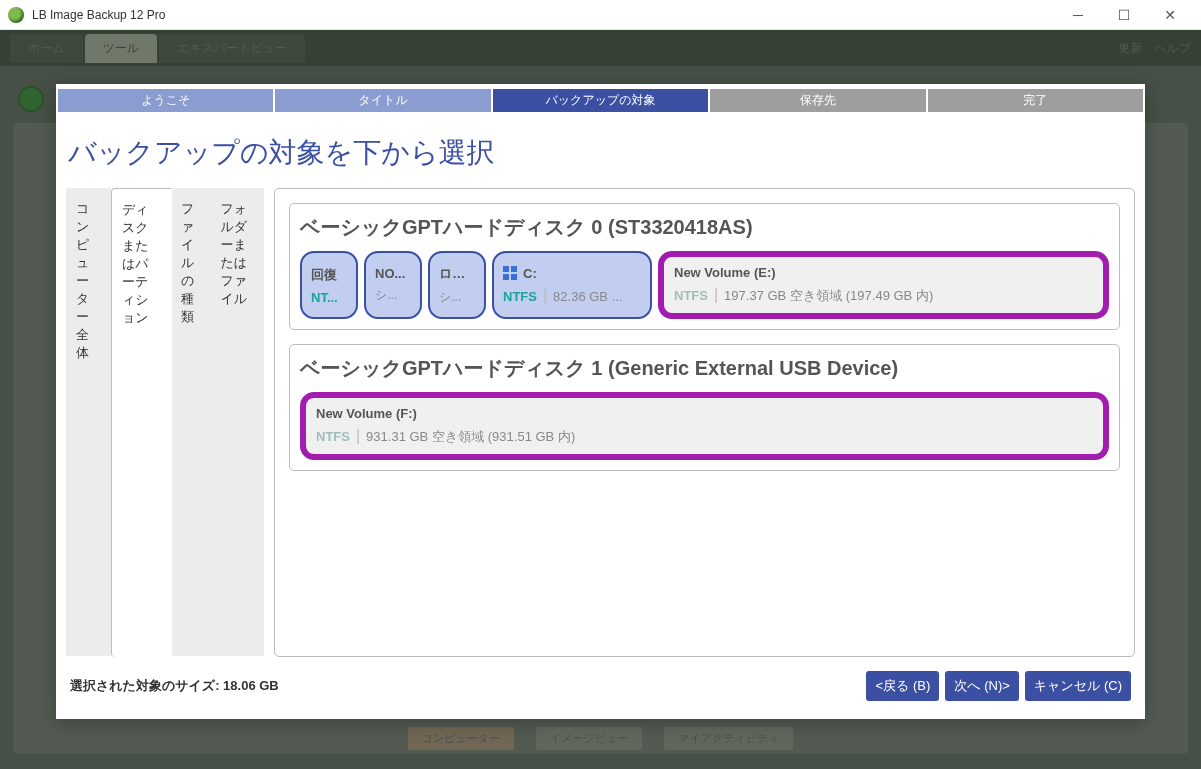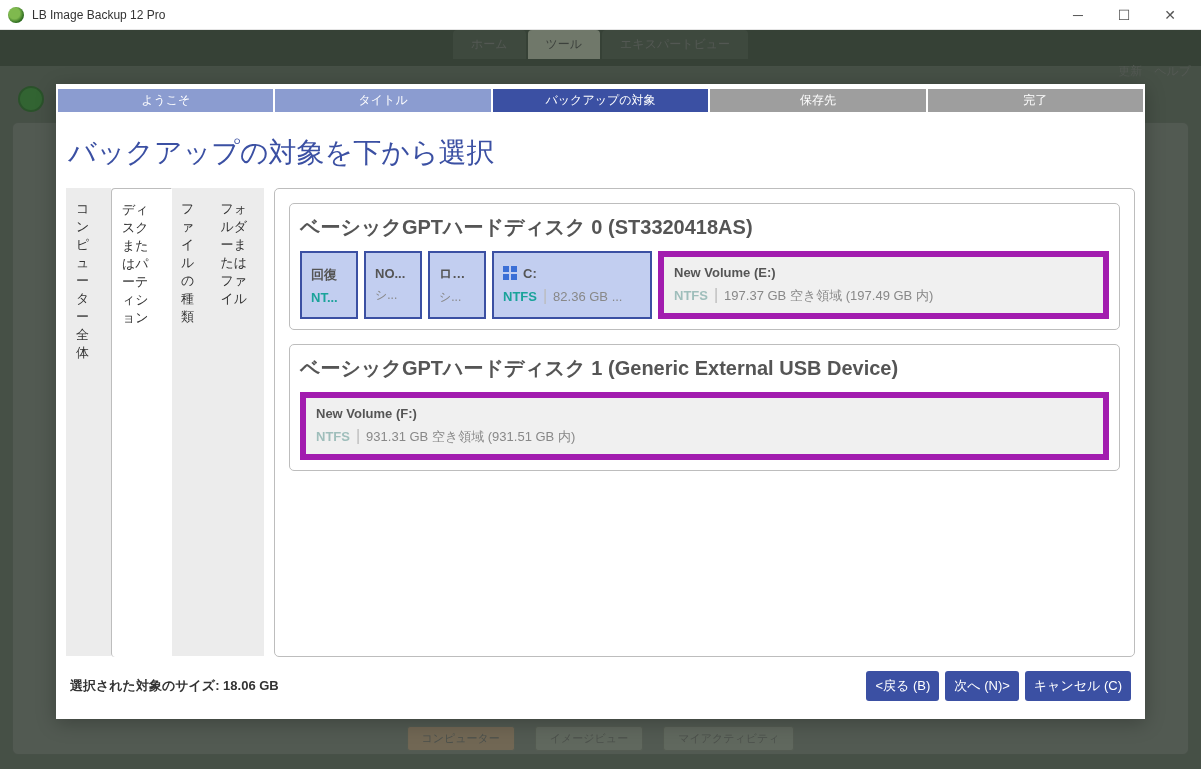--- a/index.html
+++ b/index.html
@@ -8,21 +8,21 @@
     
     .titlebar { height: 30px; display: flex; align-items: center; padding: 0 8px; background: #fff; border-bottom: 1px solid #e5e5e5; }
     .titlebar-icon { width: 16px; height: 16px; border-radius: 50%; background: radial-gradient(circle at 40% 40%, #7fb94e 40%, #2d6b1f 70%); margin-right: 8px; }
     .titlebar-title { font-size: 12px; color: #333; }
     .titlebar-controls { margin-left: auto; display: flex; }
     .titlebar-btn { width: 46px; height: 30px; display: flex; align-items: center; justify-content: center; font-size: 14px; color: #555; cursor: pointer; }
 
     
     .app-bg { position: absolute; top: 30px; left: 0; right: 0; bottom: 0; background: #6a756a; }
     .app-bg-overlay { position: absolute; inset: 0; background: rgba(40,50,40,0.55); }
-    .bg-toolbar { height: 36px; background: #475547; display: flex; align-items: center; padding: 0 10px; gap: 4px; flex-direction: column; }
+    .bg-toolbar { height: 36px; background: #475547; display: flex; align-items: center; padding: 0 10px; gap: 4px; }
     .bg-tabs { display: flex; gap: 2px; }
     .bg-tab { padding: 6px 18px; font-size: 12px; color: #888; background: #5a665a; border-radius: 4px 4px 0 0;}
     .bg-tab.active { background: #c8ceba; color: #555; }
     .bg-right { margin-left: auto; display: flex; gap: 12px; font-size: 12px; color: #888; }
     .bg-green { position: absolute; left: 18px; top: 56px; width: 26px; height: 26px; border-radius: 50%; background: #3fa23f; border: 2px solid #2d7a2d;}
     .bg-panel { position: absolute; left: 12px; right: 12px; top: 92px; bottom: 14px; background: #868d86; border-radius: 6px; border: 1px solid #6d756d;}
     .bg-bottom-tabs { position: absolute; bottom: 18px; left: 50%; transform: translateX(-50%); display: flex; gap: 20px;}
     .bg-bottom-tab { padding: 4px 14px; font-size: 11px; color: #777; background: #a5ab9f; border: 1px solid #8a8f85; border-radius: 3px;}
     .bg-bottom-tab.first { background: #c9a88b;}
 
@@ -46,21 +46,21 @@
     .sidebar-item { padding: 12px 10px; font-size: 13px; color: #333; background: #ececec; border-bottom: 1px solid #fff; cursor: pointer; }
     .sidebar-item.active { background: #fff; border: 1px solid #bdbdbd; border-top-width: 1px; border-right-color: #fff; border-radius: 4px 0 0 4px; border-bottom: none; position: relative; z-index: 2; margin-right: -1px;}
 
     
     .main { flex: 1; border: 1px solid #bdbdbd; border-radius: 5px; padding: 14px; overflow: auto; background: #fff; display: flex; flex-direction: column; gap: 14px;}
 
     .disk-group { border: 1px solid #bdbdbd; border-radius: 5px; padding: 10px; }
     .disk-title { font-size: 20px; font-weight: 600; color: #555; margin-bottom: 10px; }
 
     .partitions { display: flex; gap: 6px; }
-    .part { border: 1px solid #9aa8d6; border-radius: 0; padding: 8px 10px; display: flex; flex-direction: column; justify-content: center; min-height: 66px; cursor: pointer; overflow: hidden; }
+    .part { border: 1px solid #9aa8d6; border-radius: 14px; padding: 8px 10px; display: flex; flex-direction: column; justify-content: center; min-height: 66px; cursor: pointer; overflow: hidden; }
     .part.selected { background: #c2cef0; border: 2px solid #3b50a3; padding: 7px 9px;}
     .part.small { width: 58px; }
     .part.c { width: 160px; }
     .part.unselected { background: #f0f0f0; border: 6px solid #a21caf; flex: 1;}
 
     .part-label { font-size: 13px; color: #555; font-weight: 600; white-space: nowrap; overflow: hidden; text-overflow: ellipsis;}
     .part-sub { font-size: 12px; color: #888; margin-top: 6px; white-space: nowrap; overflow: hidden; text-overflow: ellipsis;}
     .part-fs { color: #1aa39a; font-weight: 700; font-size: 13px;}
     .part-fs.faded { color: #9fbebb; font-weight: 600;}
     .part-info-row { display: flex; align-items: baseline; gap: 6px; margin-top: 6px; flex-wrap: nowrap; white-space: nowrap; overflow: hidden; text-overflow: ellipsis;}

